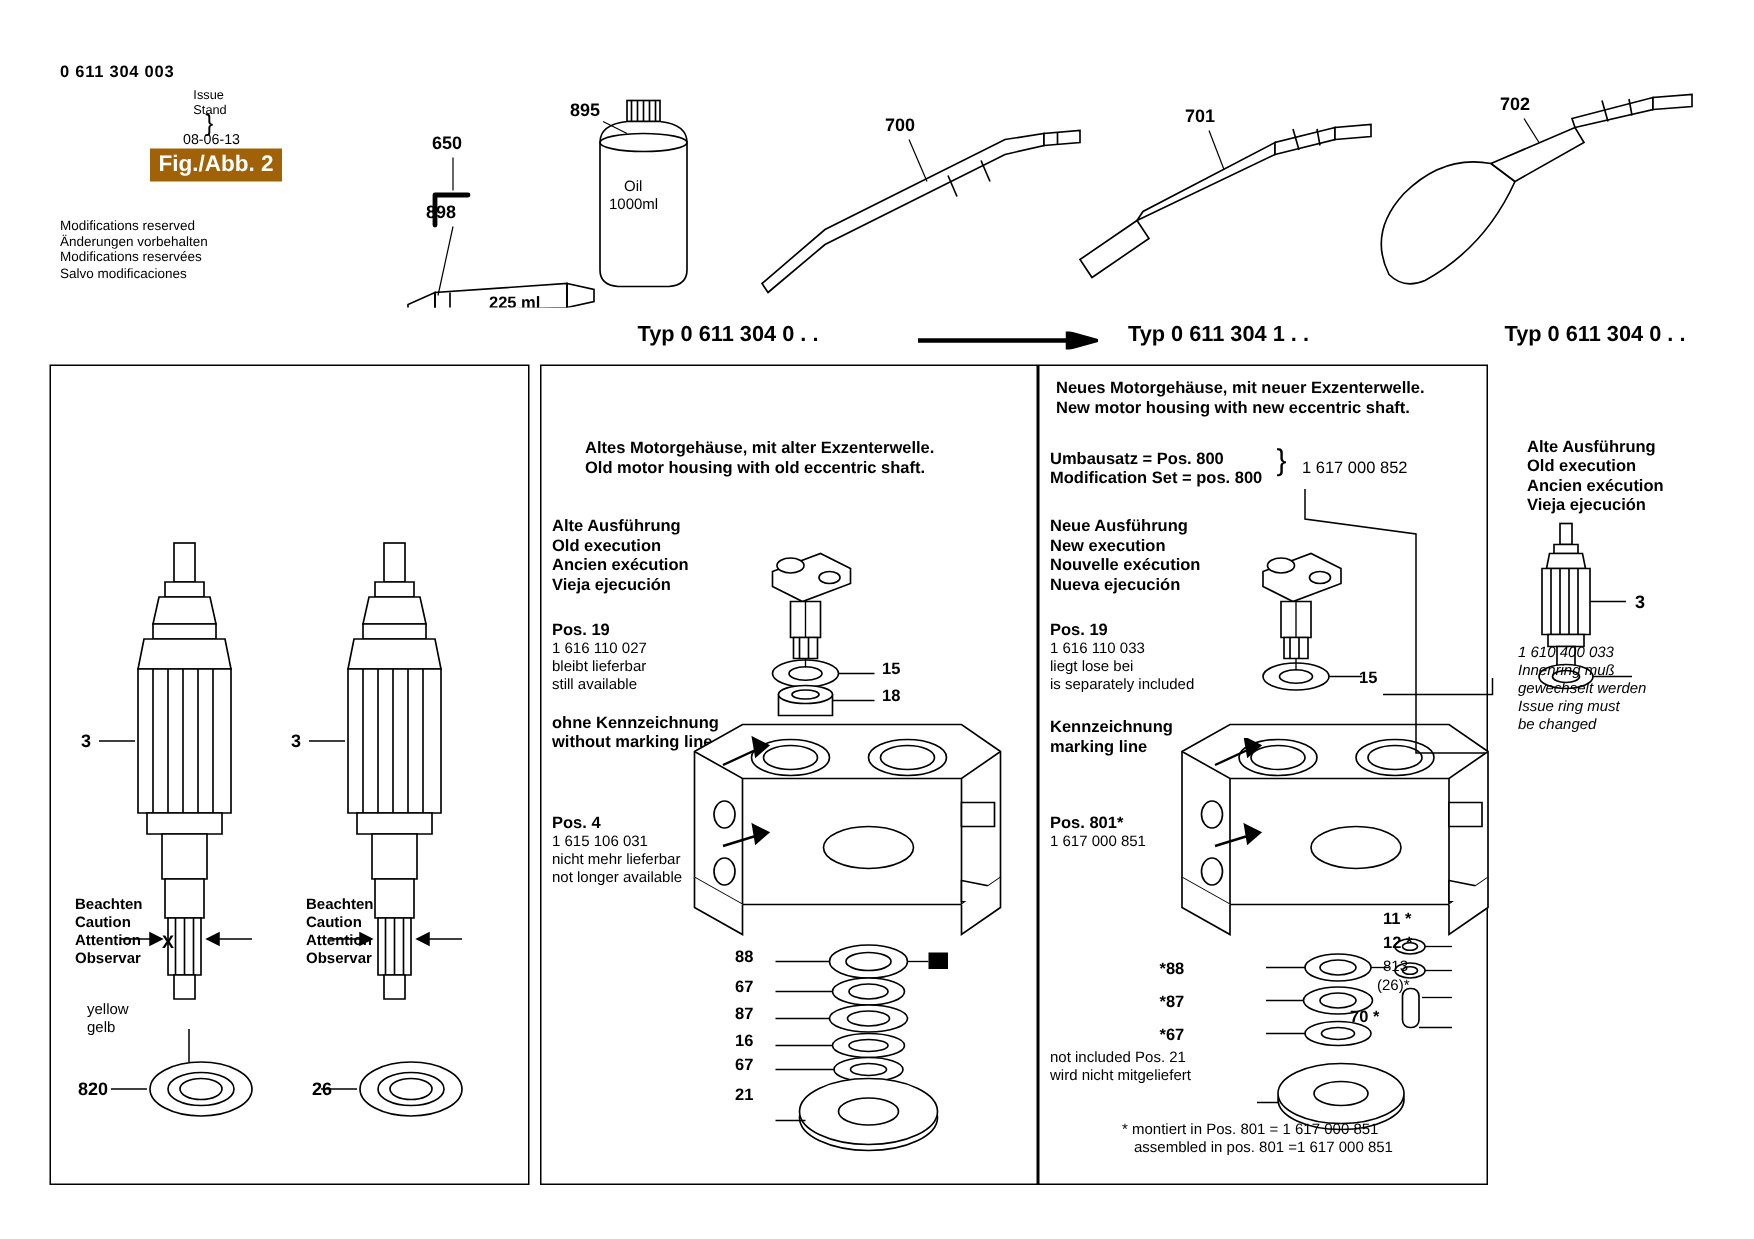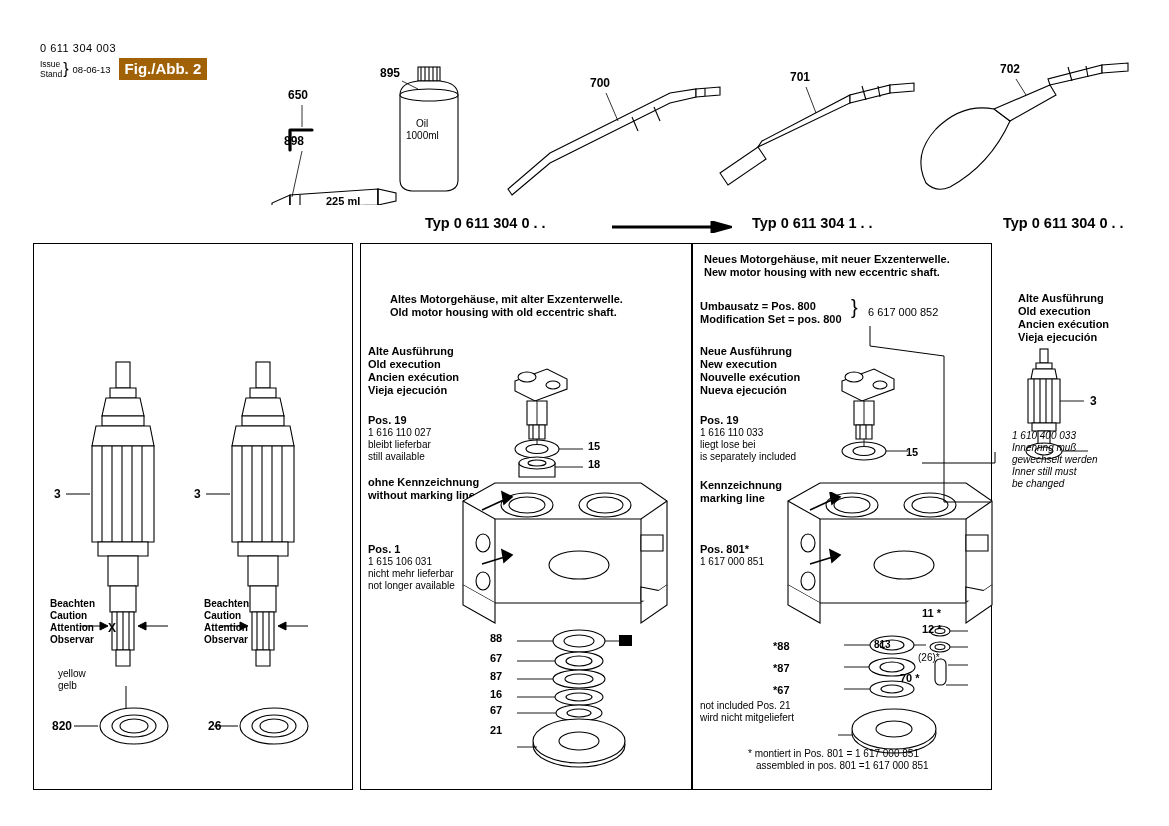--- a/index.html
+++ b/index.html
@@ -12,22 +12,22 @@
     position:relative;
     overflow:hidden;
   }
   .abs { position:absolute; }
   .bold { font-weight:bold; }
   .sm { font-size:10px; line-height:12px; }
   .md { font-size:11px; line-height:13px; }
 
   
   #header-block { left:40px; top:42px; width:200px; }
-  #partnumber { font-size:11px; letter-spacing:0.5px; font-weight:normal; }
-  .issue-row { display:flex; align-items:center; margin-top:4px; }
+  #partnumber { font-size:11px; letter-spacing:0.5px; font-weight:bold; }
+  .issue-row { display:flex; align-items:center; margin-top:4px;flex-direction:column; }
   .issue-labels { font-size:8.5px; line-height:10px; }
   .brace { font-size:16px; line-height:10px; margin:0 2px 0 1px; }
   .issue-date { font-size:9.5px; margin-left:2px; }
   #fig-badge {
     background:#a16207; color:#fff; font-weight:bold; font-size:15px;
     padding:2px 6px 3px 6px; margin-left:8px; white-space:nowrap;
   }
   #modifications { margin-top:24px; font-size:9px; line-height:10.5px; }
 
   
@@ -60,20 +60,26 @@
 <div class="abs" id="header-block">
   <div id="partnumber">0 611 304 003</div>
   <div class="issue-row">
     <div class="issue-labels">
       <div>Issue</div>
       <div>Stand</div>
     </div>
     <div class="brace">}</div>
     <div class="issue-date">08-06-13</div>
     <div id="fig-badge">Fig./Abb. 2</div>
+  </div>
+  <div id="modifications">
+    <div>Modifications reserved</div>
+    <div>Änderungen vorbehalten</div>
+    <div>Modifications reservées</div>
+    <div>Salvo modificaciones</div>
   </div>
 </div>
 
 <svg class="abs" style="left:250px; top:55px;" width="900" height="150" viewBox="0 0 900 150">
   <g fill="none" stroke="#000" stroke-width="1.1">
 
     <g>
       <path d="M40 95 L40 75 L62 75" stroke-width="3.2" stroke-linecap="round" stroke-linejoin="round"></path>
     </g>
 
@@ -272,21 +278,21 @@
   <div class="bold md">Pos. 19</div>
   <div class="sm">1 616 110 027</div>
   <div class="sm">bleibt lieferbar</div>
   <div class="sm">still available</div>
 </div>
 <div class="lbl bold md" style="left:368px; top:476px;">
   <div>ohne Kennzeichnung</div>
   <div>without marking line</div>
 </div>
 <div class="lbl" style="left:368px; top:543px;">
-  <div class="bold md">Pos. 1</div>
+  <div class="bold md">Pos. 4</div>
   <div class="sm">1 615 106 031</div>
   <div class="sm">nicht mehr lieferbar</div>
   <div class="sm">not longer available</div>
 </div>
 
 <svg class="abs" style="left:455px; top:355px;" width="240" height="420" viewBox="0 0 240 420">
   <g fill="#fff" stroke="#000" stroke-width="1.1">
 
     <g>
       <path d="M60 26 L92 14 L112 24 L112 34 L80 46 L60 36 Z"></path>
@@ -389,21 +395,21 @@
 <div class="lbl bold md" style="left:704px; top:253px;">
   <div>Neues Motorgehäuse, mit neuer Exzenterwelle.</div>
   <div>New motor housing with new eccentric shaft.</div>
 </div>
 
 <div class="lbl" style="left:700px; top:300px;">
   <div class="bold md">Umbausatz = Pos. 800</div>
   <div class="bold md">Modification Set = pos. 800</div>
 </div>
 <div class="lbl" style="left:851px; top:296px; font-size:20px; line-height:22px;">}</div>
-<div class="lbl md" style="left:868px; top:306px;">6 617 000 852</div>
+<div class="lbl md" style="left:868px; top:306px;">1 617 000 852</div>
 
 <div class="lbl bold md" style="left:700px; top:345px;">
   <div>Neue Ausführung</div>
   <div>New execution</div>
   <div>Nouvelle exécution</div>
   <div>Nueva ejecución</div>
 </div>
 <div class="lbl" style="left:700px; top:414px;">
   <div class="bold md">Pos. 19</div>
   <div class="sm">1 616 110 033</div>
@@ -502,21 +508,21 @@
   </g>
 </svg>
 
 <div class="lbl num-sm" style="left:906px; top:446px;">15</div>
 <div class="lbl num-sm" style="left:773px; top:640px;">*88</div>
 <div class="lbl num-sm" style="left:773px; top:662px;">*87</div>
 <div class="lbl num-sm" style="left:773px; top:684px;">*67</div>
 
 <div class="lbl num-sm" style="left:922px; top:607px;">11 *</div>
 <div class="lbl num-sm" style="left:922px; top:623px;">12 *</div>
-<div class="lbl sm" style="left:874px; top:639px;font-weight:bold;">813</div>
+<div class="lbl sm" style="left:922px; top:639px;">813</div>
 <div class="lbl sm" style="left:918px; top:652px;">(26)*</div>
 <div class="lbl num-sm" style="left:900px; top:672px;">70 *</div>
 
 <div class="lbl" style="left:700px; top:700px;">
   <div class="sm">not included Pos. 21</div>
   <div class="sm">wird nicht mitgeliefert</div>
 </div>
 
 <div class="lbl" style="left:748px; top:748px;">
   <div class="sm">* montiert in Pos. 801    = 1 617 000 851</div>
@@ -558,19 +564,19 @@
     <line x1="60" y1="56" x2="84" y2="56"></line>
     <line x1="62" y1="106" x2="88" y2="106"></line>
   </g>
 </svg>
 
 <div class="lbl num" style="left:1090px; top:394px;">3</div>
 <div class="lbl sm" style="left:1012px; top:430px;font-style:italic;">
   <div>1 610 400 033</div>
   <div>Innenring muß</div>
   <div>gewechselt werden</div>
-  <div>Inner still must</div>
+  <div>Issue ring must</div>
   <div>be changed</div>
 </div>
 
 <svg class="abs" id="overlay">
   <path d="M922 463 L995 463 L995 452" stroke="#000" stroke-width="1" fill="none"></path>
 </svg>
 
 </body></html>

